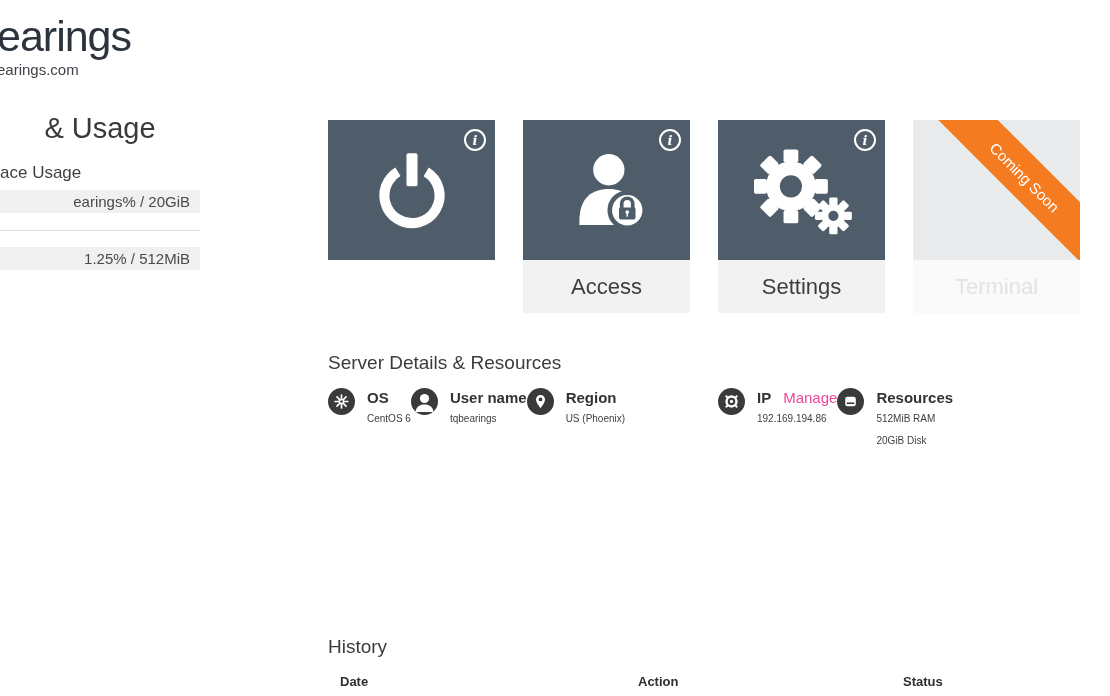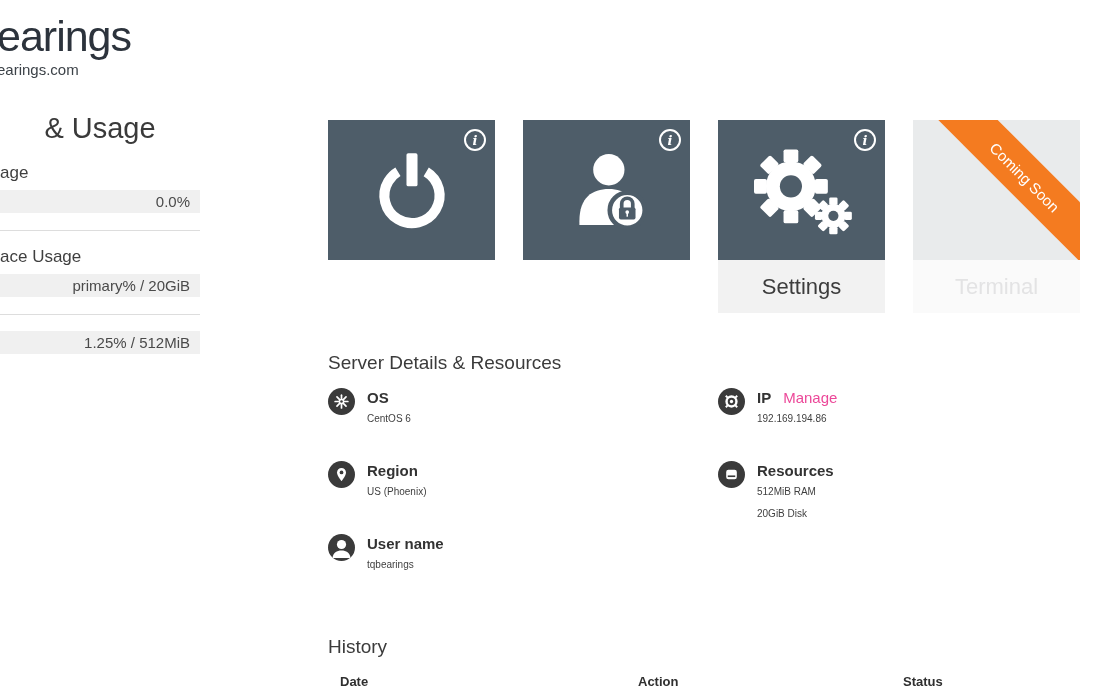--- a/index.html
+++ b/index.html
@@ -53,21 +53,21 @@
   .ribbon {
     position: absolute; top: 36px; right: -70px; width: 250px; height: 42px;
     background: #f47b20; transform: rotate(45deg); color: #ffffff;
     font-size: 15px; display: flex; align-items: center; justify-content: center;
   }
 
   
   .details { position: absolute; left: 328px; top: 352px; width: 752px; }
   .section-title { font-size: 19px; font-weight: 400; color: #3b3b3b; margin-bottom: 14px; }
   .details-grid { display: flex; }
-  .dcol { display: flex; flex-direction: column; }
+  .dcol { display: flex; flex-direction: row; }
   .dcol-left { width: 390px; }
   .dcol-right { width: 362px; }
   .ditem { display: flex; gap: 12px; margin-bottom: 31px; }
   .dicon {
     width: 27px; height: 27px; border-radius: 50%; background: #3a3a3a;
     flex: none; display: flex; align-items: center; justify-content: center;
     overflow: hidden;
   }
   .dhead { font-size: 15px; font-weight: 700; color: #333333; line-height: 20px; }
   .dline { font-size: 10px; color: #3f3f3f; line-height: 22px; }
@@ -84,28 +84,24 @@
 <body>
 
 <div class="brand">
   <div class="brand-name">earings</div>
   <div class="brand-domain">earings.com</div>
 </div>
 
 <div class="sidebar">
   <div class="sidebar-title">&amp; Usage</div>
 
-  <div class="meter bordered">
-    <div class="meter-label">age</div>
-    <div class="meter-bar">0.0%</div>
-  </div>
 
   <div class="meter bordered">
     <div class="meter-label">ace Usage</div>
-    <div class="meter-bar">primary% / 20GiB</div>
+    <div class="meter-bar">earings% / 20GiB</div>
   </div>
 
   <div class="meter">
     <div class="meter-bar">1.25% / 512MiB</div>
   </div>
 </div>
 
 <div class="tiles">
 
   <div class="tile">
@@ -124,20 +120,21 @@
         <circle cx="52" cy="30" r="17" fill="#ffffff"></circle>
         <path d="M20 86 C20 60 34 51 52 51 C70 51 82 60 82 84 L82 90 L20 90 Z" fill="#ffffff"></path>
         <circle cx="72" cy="74" r="19" fill="#ffffff" stroke="#4e5d69" stroke-width="5"></circle>
         <path d="M66 72 v-5 a6 6 0 0 1 12 0 v5" stroke="#4e5d69" stroke-width="4" fill="none"></path>
         <rect x="63" y="71" width="18" height="13" rx="2" fill="#4e5d69"></rect>
         <circle cx="72" cy="76" r="2" fill="#ffffff"></circle>
         <rect x="71.2" y="77" width="1.6" height="4" fill="#ffffff"></rect>
       </svg>
       <span class="info-badge">i</span>
     </div>
+    <div class="tile-label">Access</div>
   </div>
 
   <div class="tile">
     <div class="tile-top">
       <svg width="104" height="96" viewBox="0 0 112 104">
         <g fill="#ffffff">
           <circle cx="44" cy="48" r="27"></circle>
           <g>
             <rect x="36" y="8" width="16" height="14" rx="2"></rect>
             <rect x="36" y="8" width="16" height="14" rx="2" transform="rotate(45 44 48)"></rect>
@@ -197,41 +194,41 @@
           </svg>
         </div>
         <div class="dtext">
           <div class="dhead">OS</div>
           <div class="dline">CentOS 6</div>
         </div>
       </div>
 
       <div class="ditem">
         <div class="dicon">
+          <svg width="27" height="27" viewBox="0 0 27 27">
+            <circle cx="13.5" cy="10.5" r="4.6" fill="#ffffff"></circle>
+            <path d="M4.5 24 C5.2 18.5 8.7 16.5 13.5 16.5 C18.3 16.5 21.8 18.5 22.5 24 Z" fill="#ffffff"></path>
+          </svg>
+        </div>
+        <div class="dtext">
+          <div class="dhead">User name</div>
+          <div class="dline">tqbearings</div>
+        </div>
+      </div>
+
+      <div class="ditem">
+        <div class="dicon">
           <svg width="15" height="15" viewBox="0 0 24 24">
             <path d="M12 1.5 C8 1.5 4.8 4.7 4.8 8.7 C4.8 14 12 22.5 12 22.5 S19.2 14 19.2 8.7 C19.2 4.7 16 1.5 12 1.5 Z" fill="#ffffff"></path>
             <circle cx="12" cy="8.7" r="3" fill="#3a3a3a"></circle>
           </svg>
         </div>
         <div class="dtext">
           <div class="dhead">Region</div>
           <div class="dline">US (Phoenix)</div>
-        </div>
-      </div>
-
-      <div class="ditem">
-        <div class="dicon">
-          <svg width="27" height="27" viewBox="0 0 27 27">
-            <circle cx="13.5" cy="10.5" r="4.6" fill="#ffffff"></circle>
-            <path d="M4.5 24 C5.2 18.5 8.7 16.5 13.5 16.5 C18.3 16.5 21.8 18.5 22.5 24 Z" fill="#ffffff"></path>
-          </svg>
-        </div>
-        <div class="dtext">
-          <div class="dhead">User name</div>
-          <div class="dline">tqbearings</div>
         </div>
       </div>
 
     </div>
 
     <div class="dcol dcol-right">
 
       <div class="ditem">
         <div class="dicon">
           <svg width="17" height="17" viewBox="0 0 24 24">

